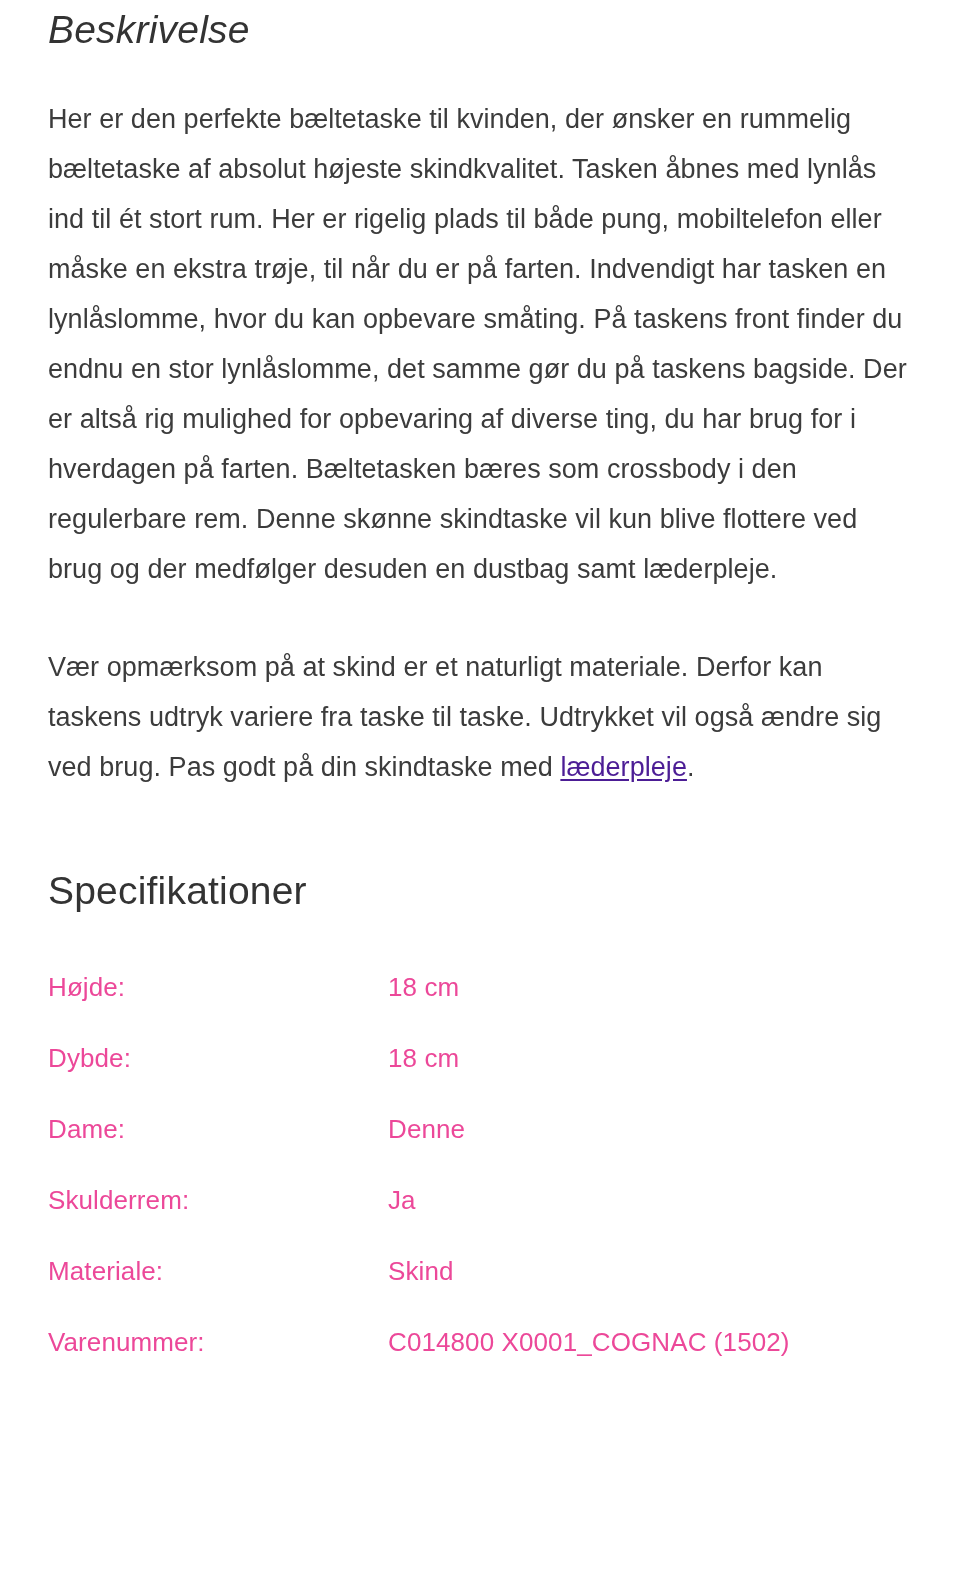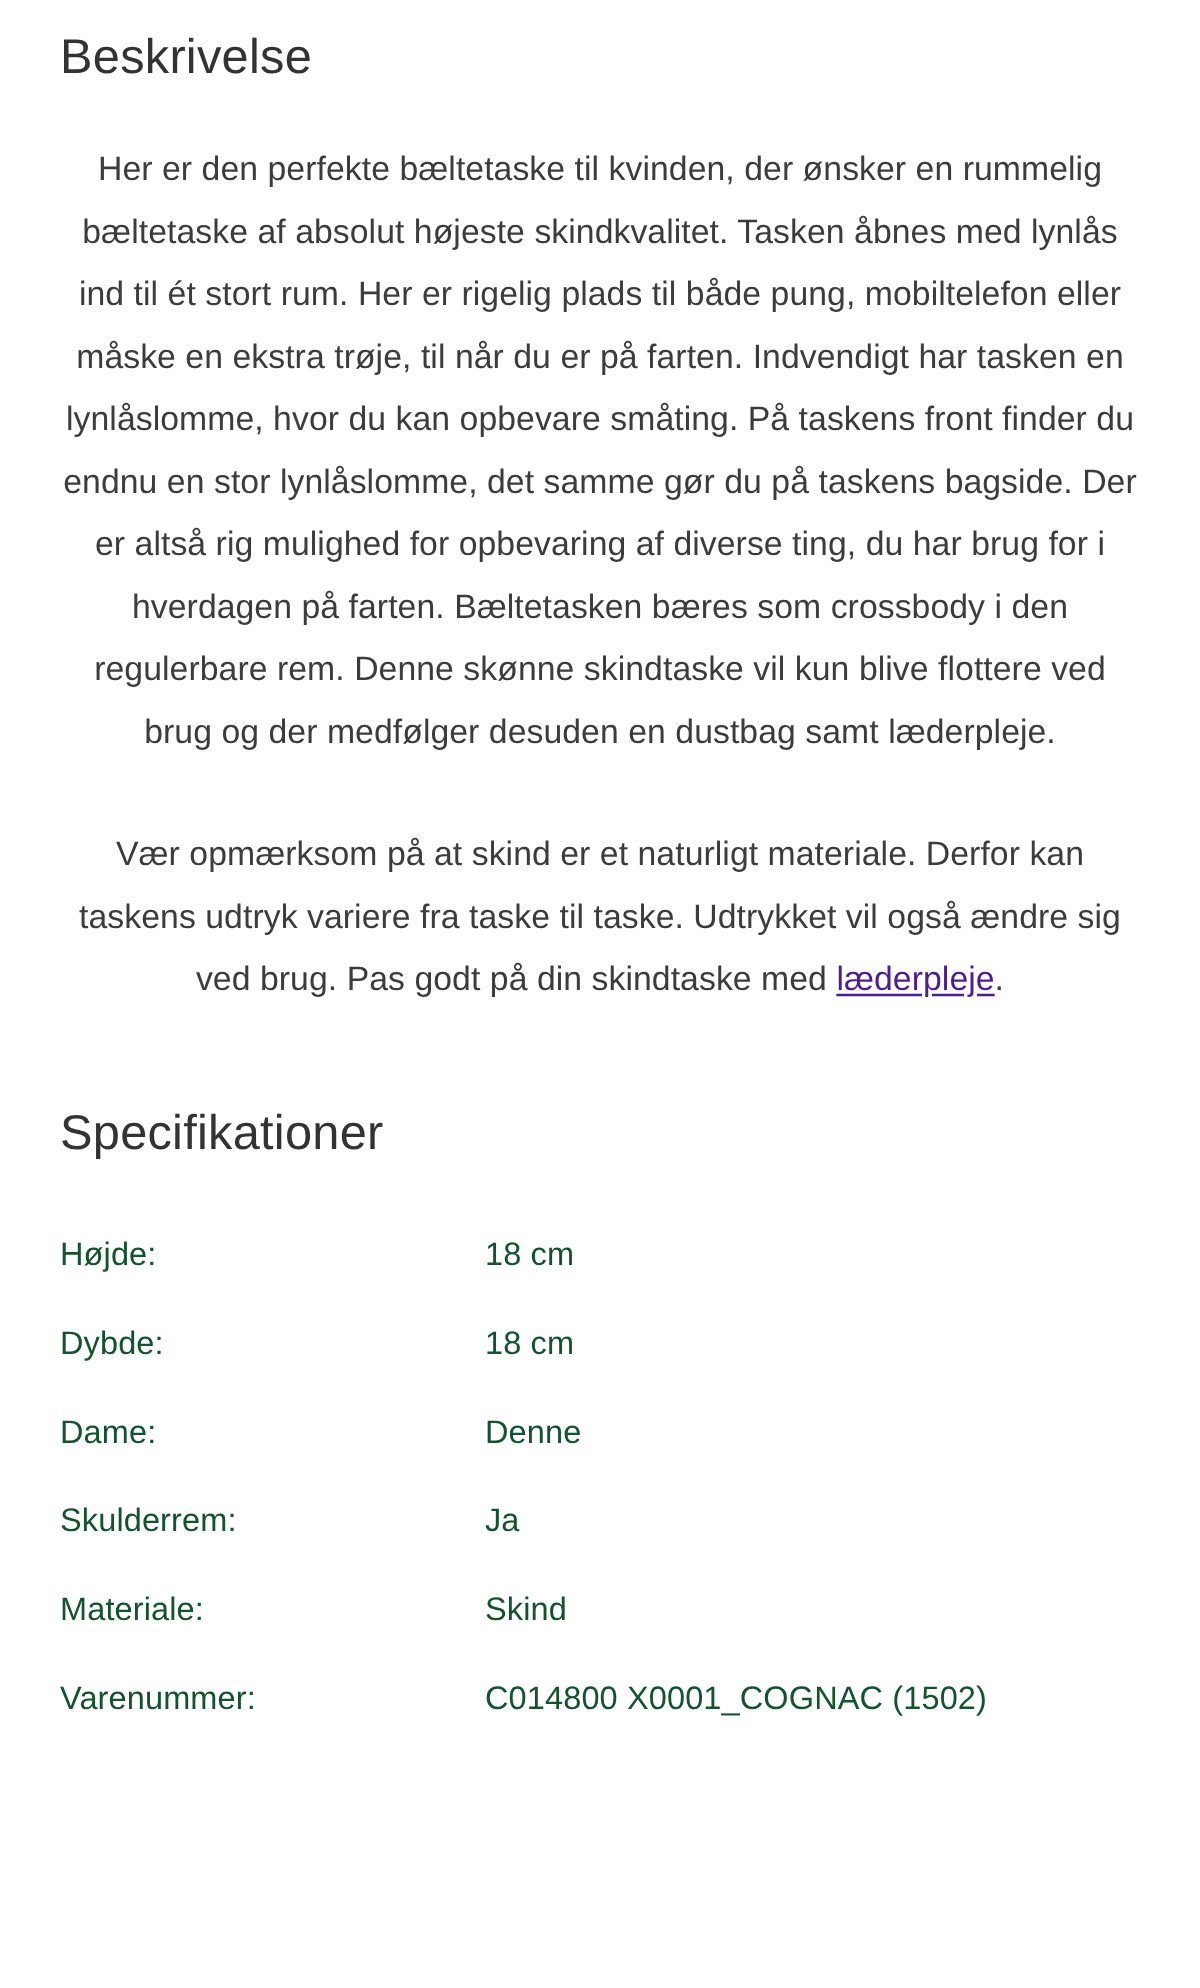--- a/index.html
+++ b/index.html
@@ -31,40 +31,41 @@
     font-size: 39px;
     font-weight: 400;
     line-height: 46px;
     color: #333333;
     letter-spacing: 0.2px;
     margin: 0;
     padding: 0;
   }
 
   .heading-beskrivelse {
-    padding-top: 23px;
+    padding-top: 7px;
+    font-style: italic;
   }
 
   .heading-specifikationer {
     padding-top: 4px;
   }
 
   
   .desc-block {
     margin-top: 41px;
   }
 
   .paragraph {
     font-size: 27px;
     font-weight: 400;
     line-height: 50px;
     color: #3c3c3c;
     margin: 0;
     letter-spacing: 0.05px;
-    text-align: center;
+    text-align: left;
     max-width: 866px;
   }
 
   .paragraph + .paragraph {
     margin-top: 48px;
   }
 
   .inline-link {
     color: #4c1d95;
     text-decoration: underline;
@@ -85,21 +86,21 @@
 
   .spec-table tr {
     height: 71px;
   }
 
   .spec-label,
   .spec-value {
     font-size: 26px;
     font-weight: 400;
     line-height: 34px;
-    color: #14532d;
+    color: #ec4899;
     padding: 0;
     margin: 0;
     vertical-align: middle;
     text-align: left;
     letter-spacing: 0.1px;
   }
 
   .spec-label {
     width: 340px;
     white-space: nowrap;

